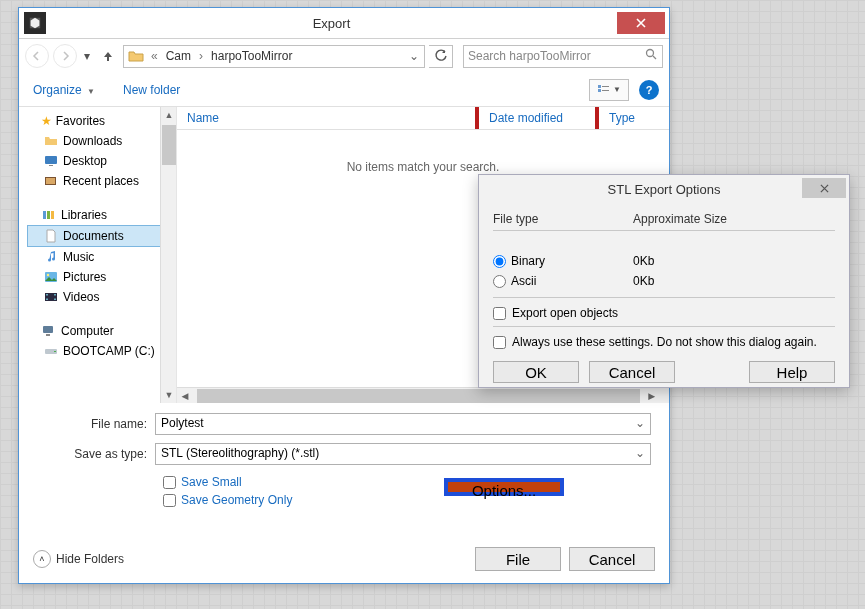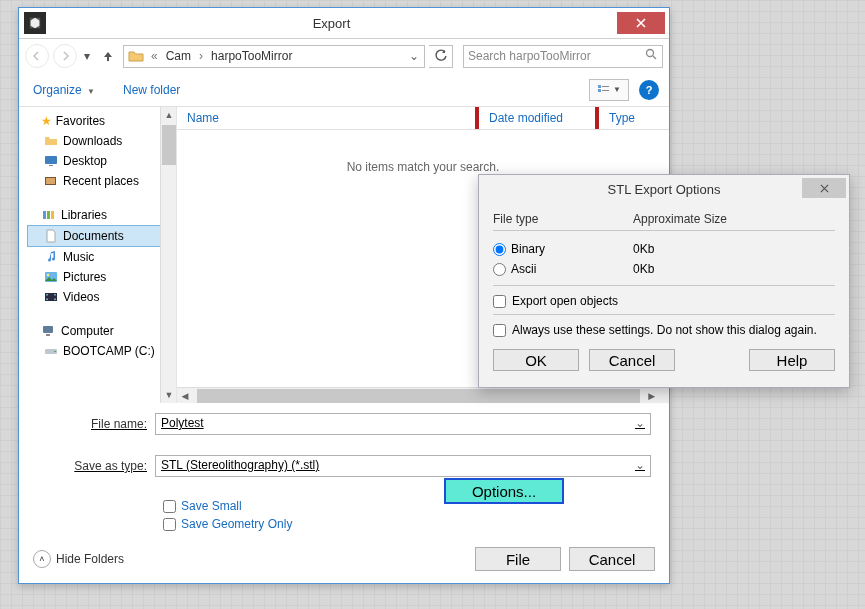--- a/index.html
+++ b/index.html
@@ -61,47 +61,47 @@
 .filelist .cols { display:flex; border-bottom:1px solid #e0e0e0; }
 .filelist .col { padding:4px 10px; color:#196cc0; border-right:4px solid #b91c1c; }
 .filelist .col:last-child { border-right:none; }
 .filelist .empty-msg { text-align:center; color:#666; padding:30px 0; }
 .h-scroll { position:absolute; bottom:0; left:0; right:0; height:16px; background:#f0f0f0; border-top:1px solid #dcdcdc; display:flex; align-items:center; }
 .h-scroll .thumb { height:14px; width:90%; margin:0 4px; background:#c8c8c8; }
 .h-scroll .arr { width:16px; text-align:center; color:#666; font-size:9px; }
 
 
 .form-area { padding:10px 18px 6px 18px; }
-.form-row { display:flex; align-items:center; margin-bottom:20px;text-decoration:underline; }
+.form-row { display:flex; align-items:center; margin-bottom:8px; }
 .form-row .lbl { width:118px; text-align:right; padding-right:8px; color:#333; }
 .form-row .field { flex:1; height:22px; border:1px solid #b0b0b0; background:#fff; display:flex; align-items:flex-start; padding:2px 5px; }
 .form-row .field .drop { margin-left:auto; color:#666; }
 
 .checks { margin: 6px 0 0 126px; }
 .checks .chk-row { display:flex; align-items:center; gap:5px; padding:2px 0; }
 .checks input[type=checkbox] { width:13px; height:13px; border:1px solid #888; }
 .checks .chk-lbl { color:#196cc0; }
 
 .options-btn-wrap { position:absolute; left:425px; top:470px; }
-.options-btn { width:120px; height:26px; border:2px solid #1d4ed8; background:#5eead4; }
+.options-btn { width:120px; height:18px; border:4px solid #1d4ed8; background:#c2410c; }
 
 .bottom-row { position:absolute; bottom:12px; left:14px; right:14px; display:flex; align-items:center; }
 .hide-folders { display:flex; align-items:center; gap:5px; color:#333; }
 .hide-folders .circ { width:18px; height:18px; border:1px solid #aaa; border-radius:50%; display:flex; align-items:center; justify-content:center; font-size:9px; }
 .bottom-row .btn { width:86px; height:24px; border:1px solid #adadad; background:#eaeaea; margin-left:8px; }
 .bottom-row .spacer { flex:1; }
 
 
 .stl-dialog { position:absolute; left:478px; top:174px; width:372px; height:214px; background:#f2f2f2; border:1px solid #aab; box-shadow:0 4px 14px rgba(0,0,0,.25); }
 .stl-title { height:28px; background:#f2f2f2; display:flex; align-items:center; justify-content:center; border-bottom:0; color:#333; font-size:13px; }
 .stl-close { position:absolute; right:3px; top:3px; width:44px; height:20px; background:#c9c9c9; display:flex; align-items:center; justify-content:center; }
 .stl-close svg { width:9px; height:9px; }
 .stl-body { padding:6px 14px 0 14px; }
 .stl-row { display:flex; padding:3px 0; align-items:center; }
-.stl-head { border-bottom:1px solid #c8c8c8; padding-bottom:4px; margin-bottom:8px; color:#333; }
+.stl-head { border-bottom:1px solid #c8c8c8; padding-bottom:4px; margin-bottom:20px; color:#333; }
 .stl-head .c1 { width:140px; }
 .stl-row .c1 { width:140px; display:flex; align-items:center; gap:5px; }
 .stl-sep { height:1px; background:#c8c8c8; margin:6px 0 8px 0; }
 .stl-chk { display:flex; align-items:center; gap:6px; margin:2px 0; }
 .stl-btns { display:flex; gap:10px; padding:10px 0 0 0; }
 .stl-btns .b { width:86px; height:22px; border:1px solid #adadad; background:#eaeaea; }
 .stl-btns .sp { flex:1; }
 
 input[type=radio], input[type=checkbox] { margin:0; }
 button { font-family:inherit; font-size:15px; cursor:default; }

